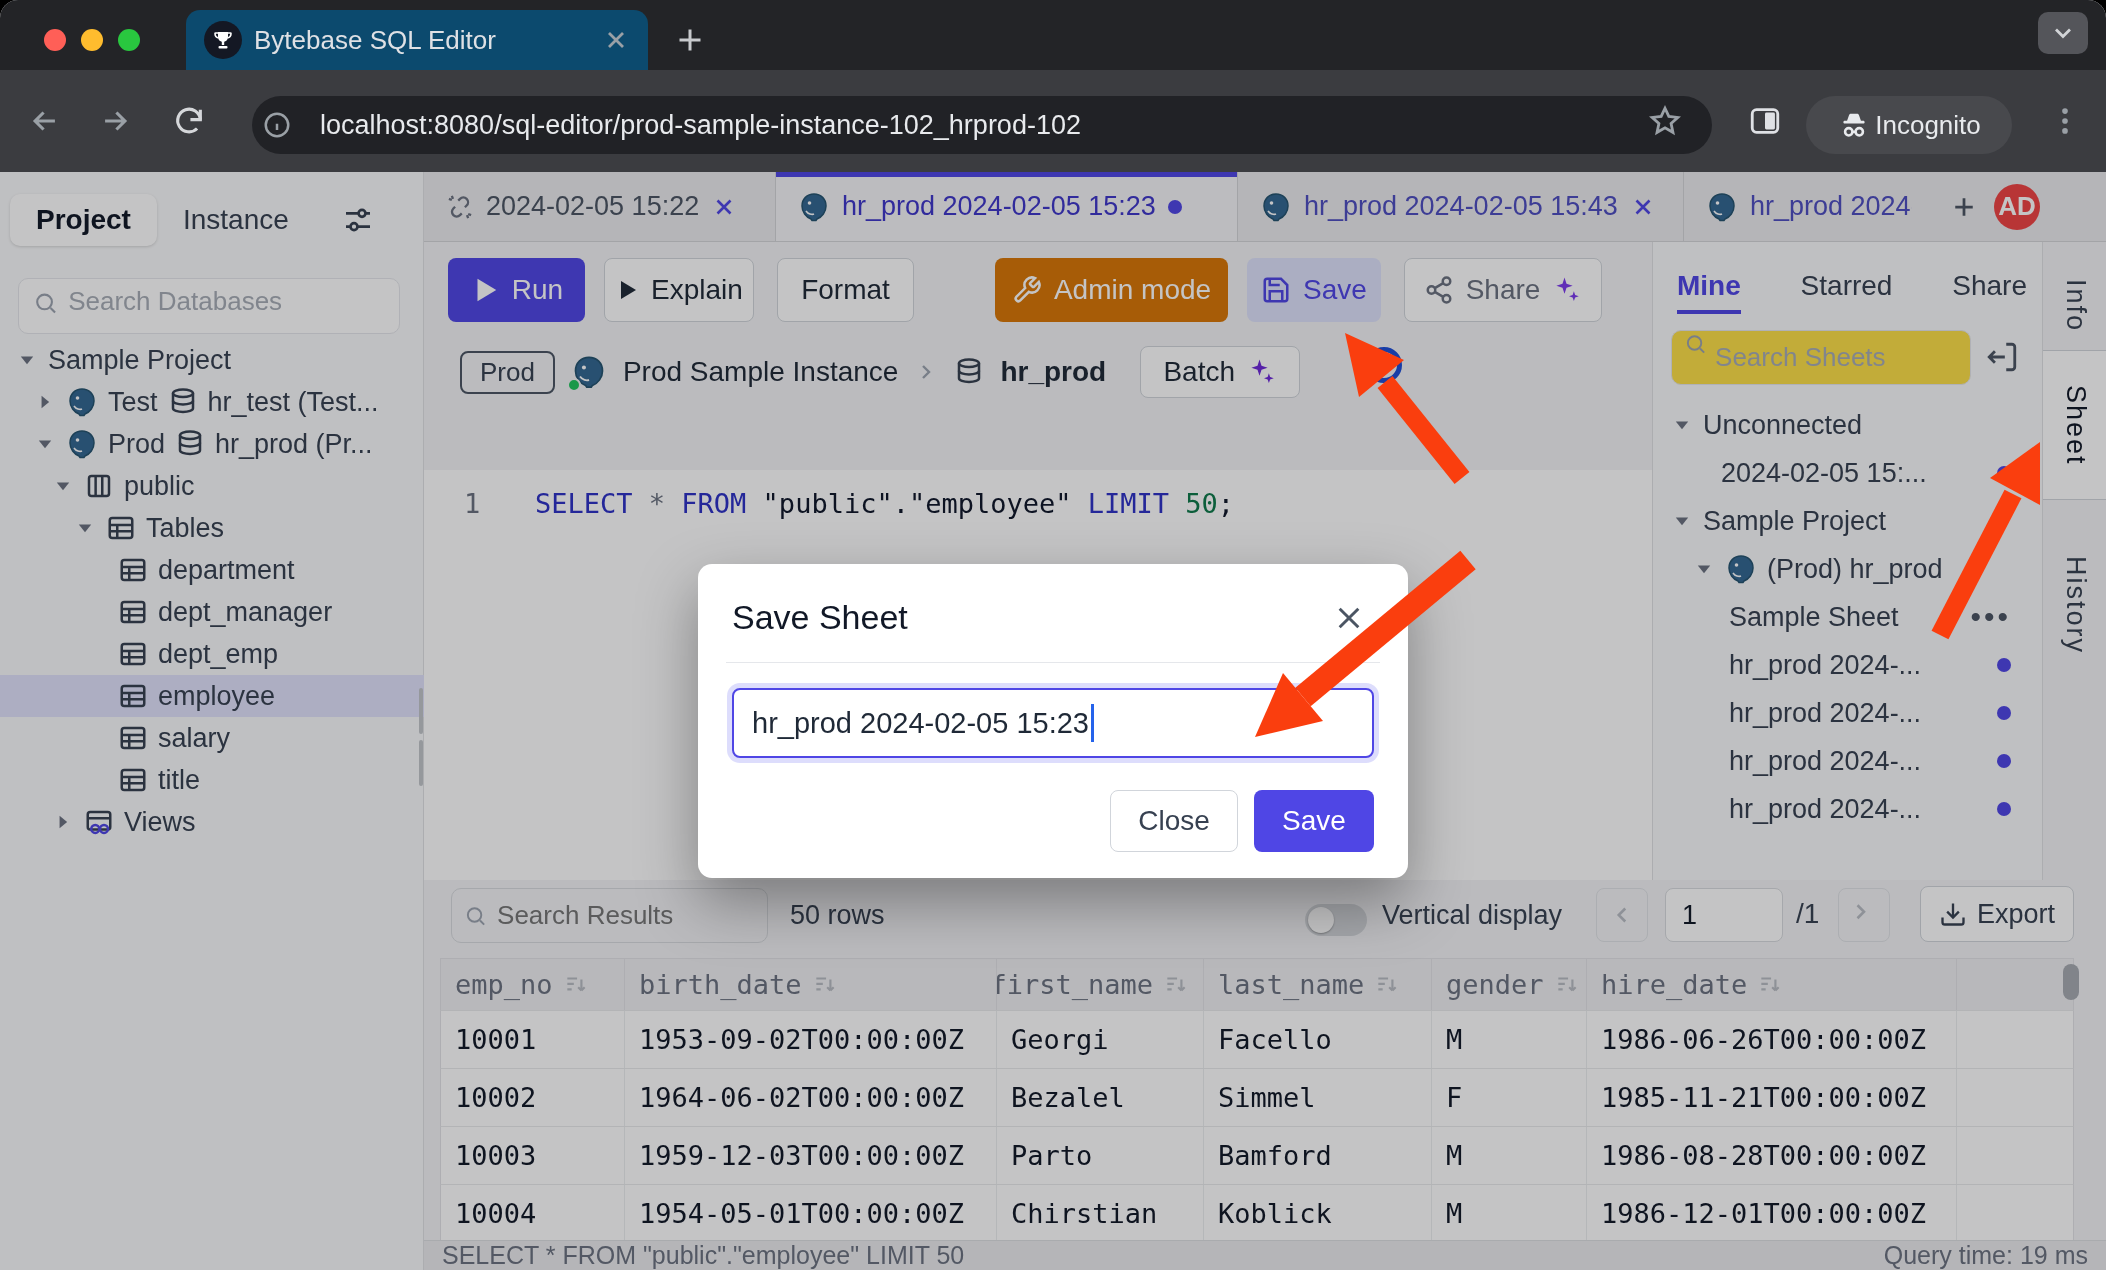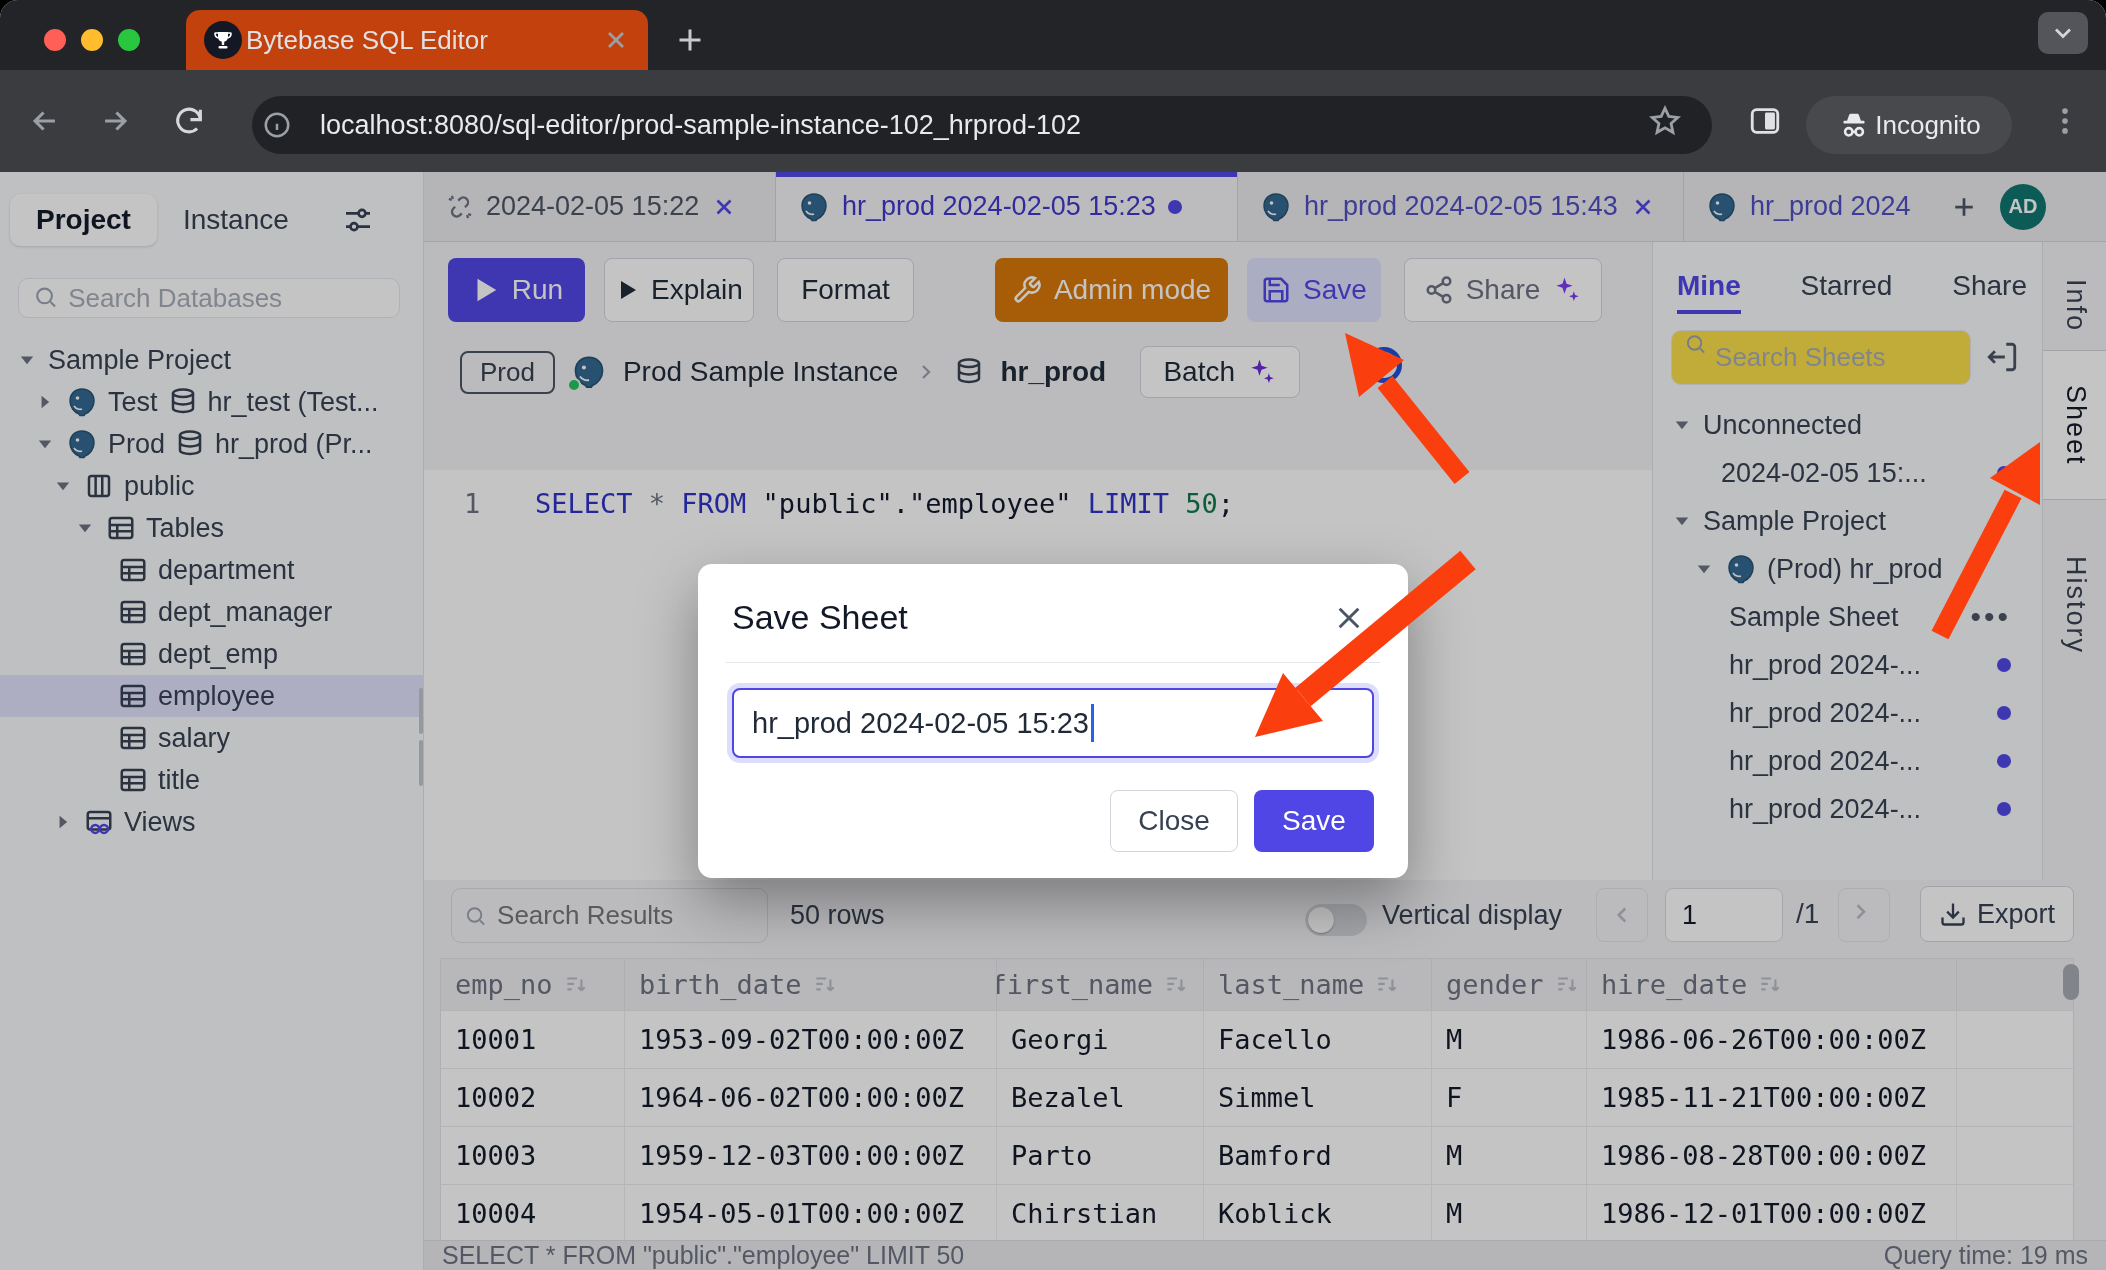--- a/index.html
+++ b/index.html
@@ -1,57 +1,57 @@
 <!DOCTYPE html>
 <html><head>
 <meta charset="utf-8">
 <style>
   *{box-sizing:border-box;margin:0;padding:0}
   html,body{width:2106px;height:1270px;background:#000;font-family:"Liberation Sans",sans-serif;overflow:hidden}
   .window{position:absolute;inset:0;border-radius:18px 18px 0 0;overflow:hidden;background:#f3f4f6}
   
   .chrome-tabs{position:absolute;left:0;top:0;width:2106px;height:70px;background:#232427}
   .light{position:absolute;top:29px;width:22px;height:22px;border-radius:50%}
-  .btab{position:absolute;left:186px;top:10px;width:462px;height:60px;background:#c2410c;border-radius:14px 14px 0 0;display:flex;align-items:center;padding:0 18px;gap:4px}
+  .btab{position:absolute;left:186px;top:10px;width:462px;height:60px;background:#0c4a6e;border-radius:14px 14px 0 0;display:flex;align-items:center;padding:0 18px;gap:12px}
   .btab-title{color:#dfe1e5;font-size:26px;flex:1;white-space:nowrap;overflow:hidden}
   .favicon{width:38px;height:38px;border-radius:50%;background:#141824;display:flex;align-items:center;justify-content:center;flex:none}
   .cicon{width:28px;height:28px;color:#9aa0a6;flex:none}
   .newtab{position:absolute;left:672px;top:22px;width:36px;height:36px;color:#c8cacd}
   .winctl{position:absolute;right:18px;top:12px;width:50px;height:42px;border-radius:10px;background:#54555a;display:flex;align-items:center;justify-content:center;color:#d2d4d7}
   .chrome-bar{position:absolute;left:0;top:70px;width:2106px;height:102px;background:#3b3c40;display:flex;align-items:center}
   .navic{width:34px;height:34px;color:#9aa0a6;flex:none}
   .urlbar{position:absolute;left:252px;top:26px;width:1460px;height:58px;background:#212226;border-radius:30px;display:flex;align-items:center;padding:0 10px;gap:28px}
   .url-text{color:#e8eaed;font-size:27px;white-space:nowrap;overflow:hidden}
   .incog{position:absolute;left:1806px;top:26px;width:206px;height:58px;background:#48494d;border-radius:30px;display:flex;align-items:center;justify-content:center;gap:4px;color:#e8eaed;font-size:26px}
   
   .page{position:absolute;left:0;top:172px;width:2106px;height:1098px;background:#f3f4f6}
   
   .lsb{position:absolute;left:0;top:0;width:424px;height:1098px;background:#f9fafb;border-right:1px solid #e0e1e4}
   .seg{position:absolute;left:10px;top:20px;width:370px;height:56px;display:flex;align-items:center;font-size:28px}
   .seg-item{padding:10px 26px;border-radius:10px;color:#374151}
   .seg-item.on{background:#fff;box-shadow:0 1px 3px rgba(0,0,0,.15);font-weight:bold;color:#111827}
-  .lsearch{position:absolute;left:18px;top:106px;width:382px;height:40px;background:#fff;border:1px solid #e5e7eb;border-radius:10px;display:flex;align-items:flex-start;padding:4px 14px;gap:10px}
+  .lsearch{position:absolute;left:18px;top:106px;width:382px;height:56px;background:#fff;border:1px solid #e5e7eb;border-radius:10px;display:flex;align-items:flex-end;padding:16px 14px;gap:10px}
   .lsearch input,.rsearch input{border:0;outline:0;background:transparent;font-size:26px;color:#374151;width:100%;font-family:"Liberation Sans",sans-serif}
   .lsearch input::placeholder,.rsearch input::placeholder{color:#a7adb6}
   .tree{position:absolute;left:0;top:167px;width:424px}
   .trow{height:42px;display:flex;align-items:center;gap:10px;font-size:27px;color:#374151;white-space:nowrap;overflow:hidden}
   .trow.sel{background:#e1e3fb}
   .caret{width:22px;height:22px;color:#6b7280;flex:none}
   .tic{width:30px;height:30px;color:#374151;flex:none}
   .handle{position:absolute;left:419px;width:4px;height:46px;background:#c2c5ca;border-radius:2px}
   
   .tabbar{position:absolute;left:424px;top:0;width:1682px;height:70px;background:#ececee;border-bottom:1px solid #d4d5d8;display:flex;align-items:stretch}
   .stab{position:relative;display:flex;align-items:center;gap:12px;padding:0 22px;border-right:1px solid #d4d5d8;font-size:27px;white-space:nowrap;overflow:hidden}
   .stab .lbl{overflow:hidden;text-overflow:clip}
   .stab.active{background:#f5f5f7}
   .stab.active:before{content:"";position:absolute;left:0;top:0;right:0;height:5px;background:#4f46e5}
   .dot{width:14px;height:14px;border-radius:50%;background:#4f46e5;flex:none}
   .pgic{width:32px;height:32px;flex:none}
   .plusbtn{width:60px;display:flex;align-items:center;justify-content:center;color:#4b5563}
-  .avatar{width:46px;height:46px;border-radius:50%;background:#0f766e;color:#fff;font-size:20px;font-weight:bold;display:flex;align-items:center;justify-content:center;align-self:center;margin-left:6px}
+  .avatar{width:46px;height:46px;border-radius:50%;background:#ef4444;color:#fff;font-size:26px;font-weight:bold;display:flex;align-items:center;justify-content:center;align-self:center;margin-left:0}
   
   .ez{position:absolute;left:424px;top:70px;width:1228px;height:638px;background:#f3f4f6}
   .btn{position:absolute;height:64px;border-radius:8px;display:flex;align-items:center;justify-content:center;gap:12px;font-size:28px;border:1px solid transparent}
   .btn.white{background:#fff;border-color:#d1d5db;color:#1f2937}
   .bic{width:30px;height:30px}
   .crumb{position:absolute;display:flex;align-items:center;font-size:28px;color:#1f2937}
   .envbadge{border:2px solid #4b5563;border-radius:8px;padding:4px 18px;font-size:26px;color:#374151}
   .code{position:absolute;left:0;top:228px;width:1228px;height:410px;background:#fff;font-family:"DejaVu Sans Mono",monospace;font-size:27px}
   .gutter{position:absolute;left:40px;top:18px;color:#6b7280}
   .codeline{position:absolute;left:111px;top:18px;white-space:pre}

